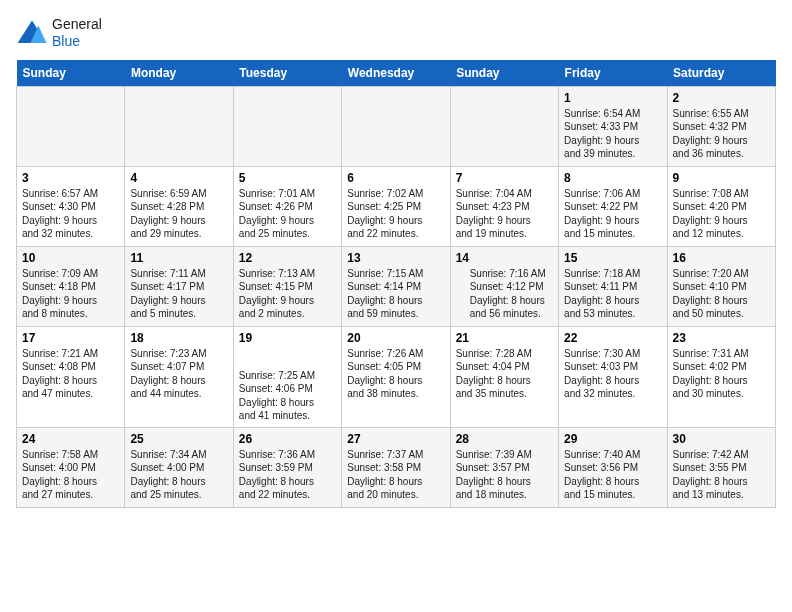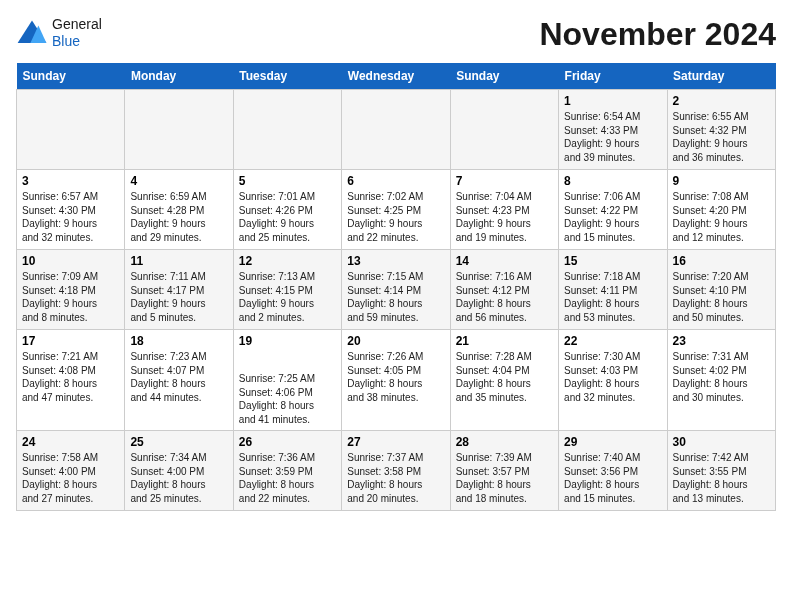--- a/index.html
+++ b/index.html
@@ -94,21 +94,20 @@
     <svg class="logo-icon" viewBox="0 0 40 35" xmlns="http://www.w3.org/2000/svg">
       <polygon points="20,2 38,30 2,30" fill="#1565c0"></polygon>
       <polygon points="28,8 38,30 18,30" fill="#42a5f5"></polygon>
     </svg>
     <div class="logo-text">
       <div>General</div>
       <div class="blue">Blue</div>
     </div>
   </div>
   <div class="title-area">
-    <div class="main-title">November 2024</div>
   </div>
 </div>
 
 <table>
   <thead>
     <tr id="header-row">
     <th>Sunday</th>
         <th>Monday</th>
         <th>Tuesday</th>
         <th>Wednesday</th>
@@ -214,21 +213,21 @@
         </td>
         <td>
           <span class="day-number">13</span>
           <div class="day-info" style="white-space: pre-line;">Sunrise: 7:15 AM
 Sunset: 4:14 PM
 Daylight: 8 hours
 and 59 minutes.</div>
         </td>
         <td>
           <span class="day-number">14</span>
-          <div class="day-info" style="white-space: pre-line;">Sunrise: 7:16 AM
+          <div class="day-info" style="white-space: pre-line; margin-left: 14px;">Sunrise: 7:16 AM
 Sunset: 4:12 PM
 Daylight: 8 hours
 and 56 minutes.</div>
         </td>
         <td>
           <span class="day-number">15</span>
           <div class="day-info" style="white-space: pre-line;">Sunrise: 7:18 AM
 Sunset: 4:11 PM
 Daylight: 8 hours
 and 53 minutes.</div>

